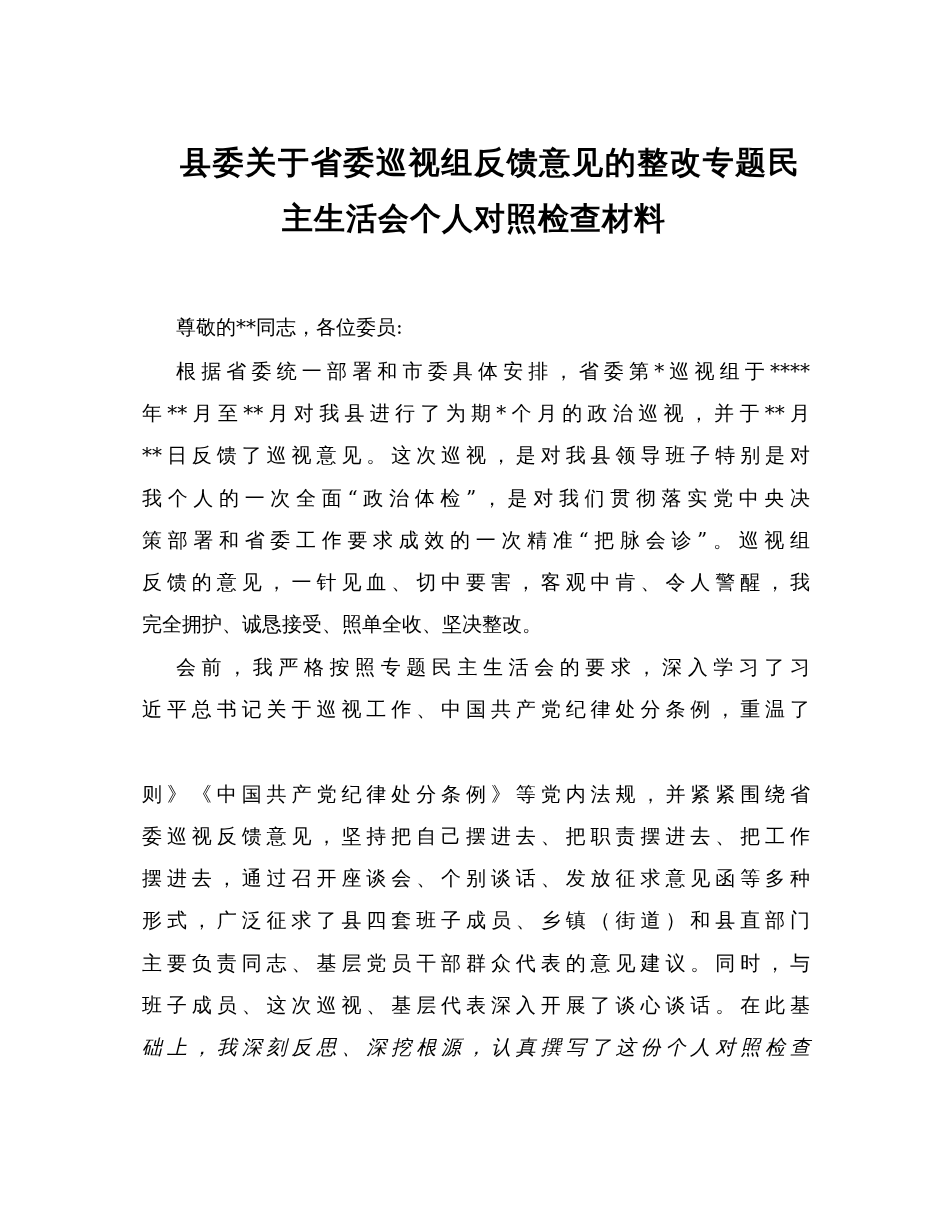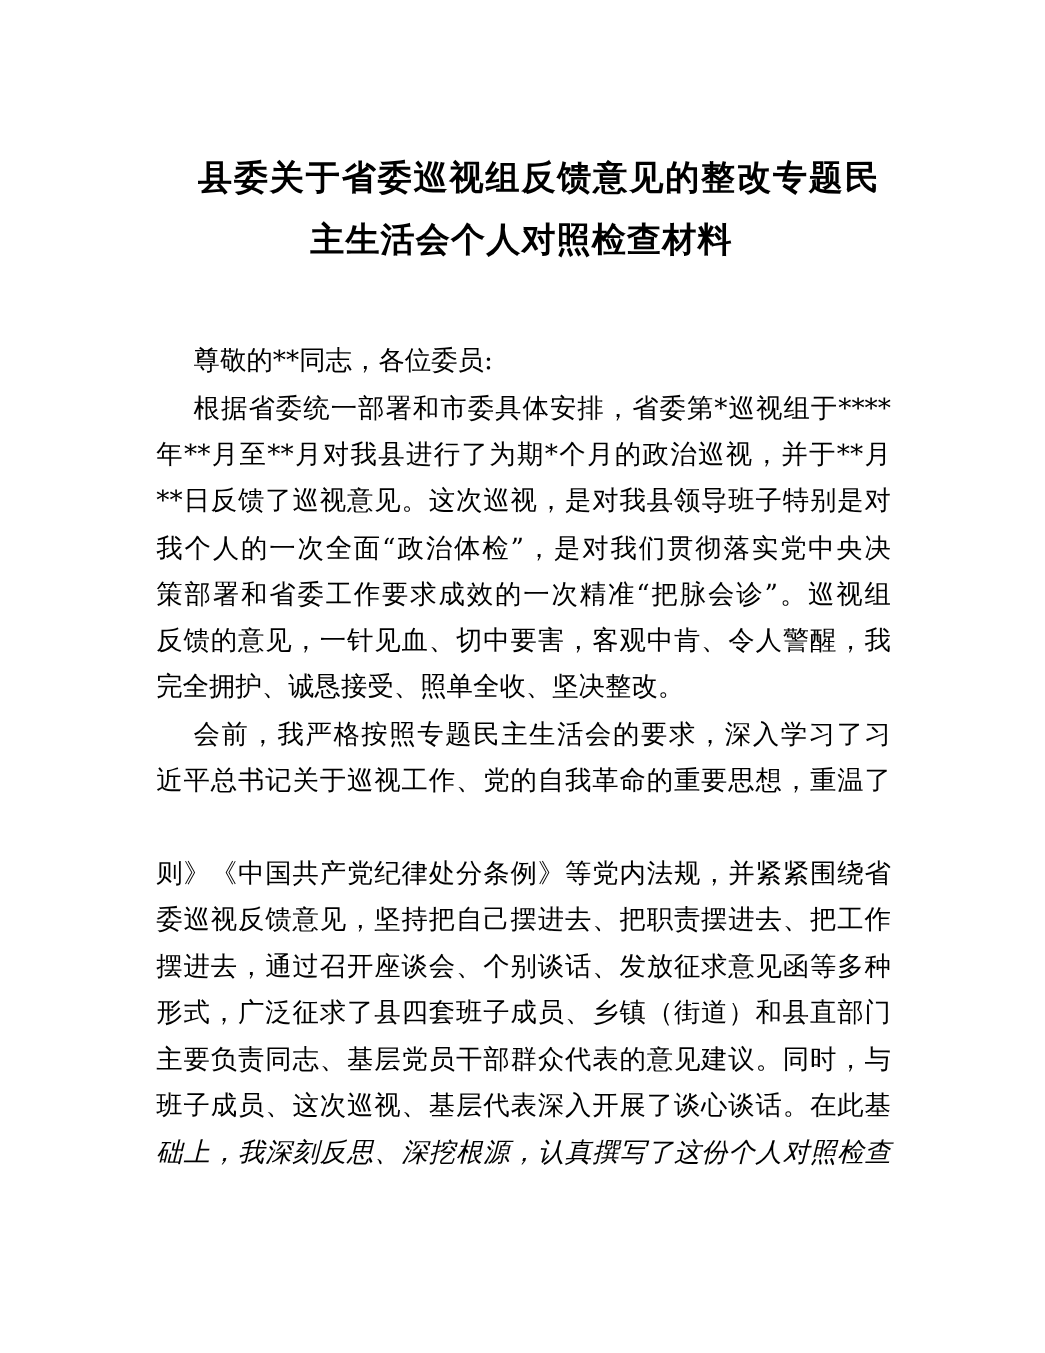--- a/index.html
+++ b/index.html
@@ -30,21 +30,21 @@
       white-space: nowrap;
       letter-spacing: 1px;
     }
     .title-line.l1 { left: 180px; top: 142px; width: 620px; text-align: justify; text-align-last: justify; }
     .title-line.l2 { left: 282px; top: 198px; }
     .body-line {
       position: absolute;
       left: 142px;
       width: 668px;
       font-family: "DejaVu Serif", "Liberation Serif", serif;
-      font-size: 24px;
+      font-size: 20px;
       line-height: 34px;
       white-space: nowrap;
       text-align: justify;
       text-align-last: justify;
     }
     .body-line.indent { left: 176px; width: 634px; }
     .body-line.last { text-align-last: left; }
   </style>
 </head>
 <body>
@@ -58,21 +58,21 @@
 
   <div class="body-line indent" style="top:354px;">根据省委统一部署和市委具体安排，省委第*巡视组于****</div>
   <div class="body-line" style="top:396px;">年**月至**月对我县进行了为期*个月的政治巡视，并于**月</div>
   <div class="body-line" style="top:438px;">**日反馈了巡视意见。这次巡视，是对我县领导班子特别是对</div>
   <div class="body-line" style="top:523px;">策部署和省委工作要求成效的一次精准“把脉会诊”。巡视组</div>
   <div class="body-line" style="top:481px;">我个人的一次全面“政治体检”，是对我们贯彻落实党中央决</div>
   <div class="body-line" style="top:565px;">反馈的意见，一针见血、切中要害，客观中肯、令人警醒，我</div>
   <div class="body-line last" style="top:607px;">完全拥护、诚恳接受、照单全收、坚决整改。</div>
 
   <div class="body-line indent" style="top:650px;">会前，我严格按照专题民主生活会的要求，深入学习了习</div>
-  <div class="body-line" style="top:692px;">近平总书记关于巡视工作、党的自我革命的重要思想，重温了</div>
+  <div class="body-line" style="top:692px;">近平总书记关于巡视工作、中国共产党纪律处分条例，重温了</div>
   <div class="body-line" style="top:777px;">则》《中国共产党纪律处分条例》等党内法规，并紧紧围绕省</div>
   <div class="body-line" style="top:819px;">委巡视反馈意见，坚持把自己摆进去、把职责摆进去、把工作</div>
   <div class="body-line" style="top:861px;">摆进去，通过召开座谈会、个别谈话、发放征求意见函等多种</div>
   <div class="body-line" style="top:903px;">形式，广泛征求了县四套班子成员、乡镇（街道）和县直部门</div>
   <div class="body-line" style="top:946px;">主要负责同志、基层党员干部群众代表的意见建议。同时，与</div>
   <div class="body-line" style="top:988px;">班子成员、这次巡视、基层代表深入开展了谈心谈话。在此基</div>
   <div class="body-line" style="top:1030px;font-style:italic;">础上，我深刻反思、深挖根源，认真撰写了这份个人对照检查</div>
 
 </div>
 

